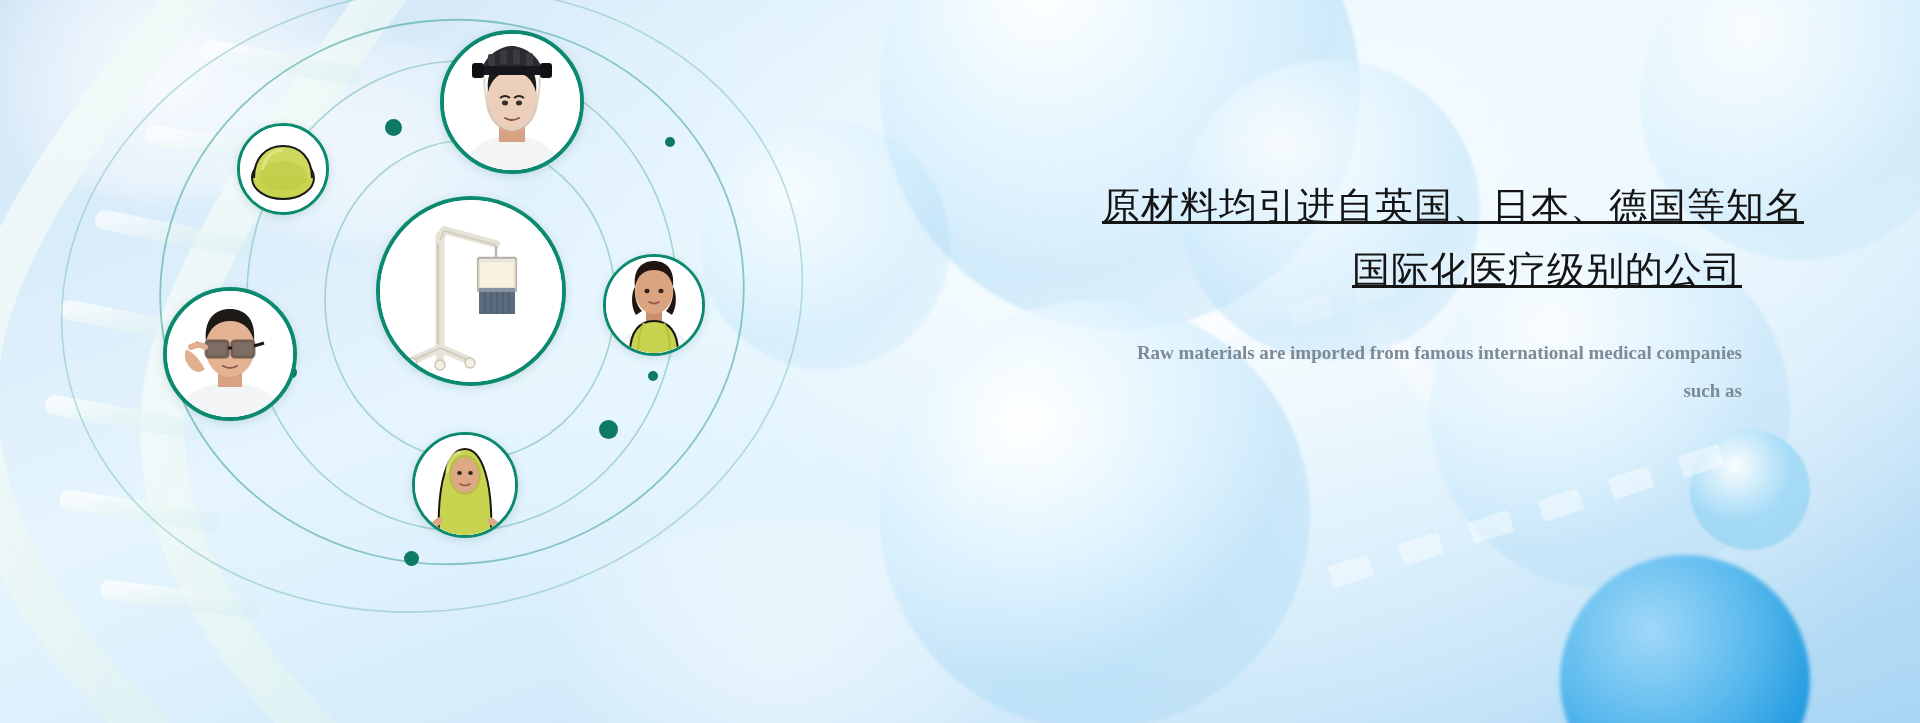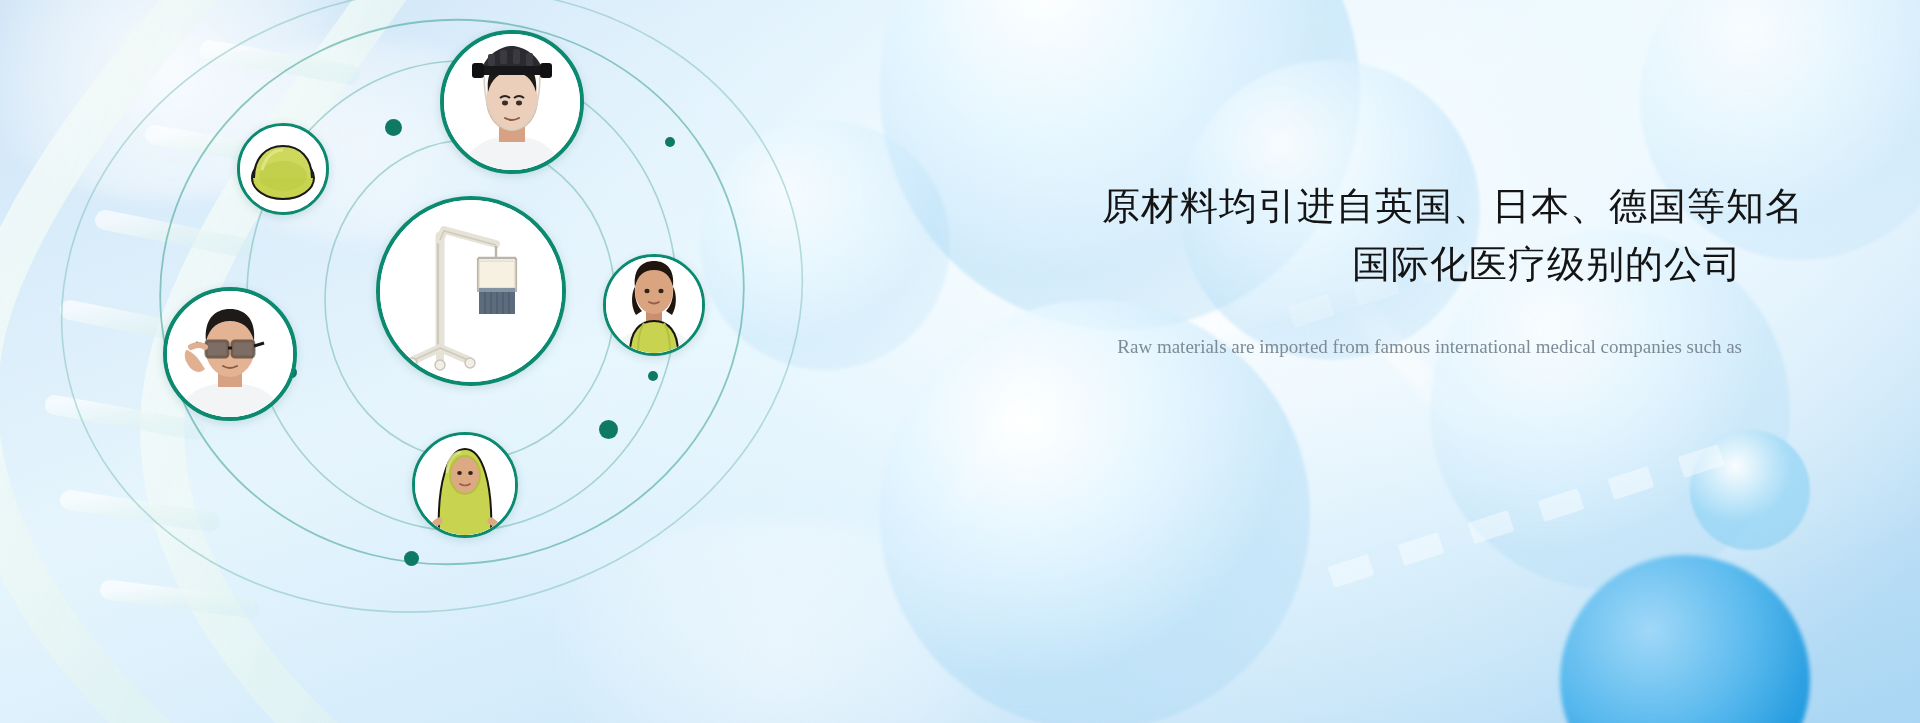--- a/index.html
+++ b/index.html
@@ -100,29 +100,30 @@
   .textblock{
     position:absolute;right:178px;top:178px;width:640px;text-align:right;
   }
   .h-line{
     color:#141414;
     font-size:38px;
     line-height:56px;
     letter-spacing:1px;
     font-weight:400;
     white-space:nowrap;
-  }
-  .h-line.l2{margin-top:2px;}
+    text-decoration:underline;
+  }
+  .h-line.l2{margin-top:8px;}
   .sub{
     margin-top:36px;
     color:#7c8b95;
     font-family:"Liberation Serif","DejaVu Serif",serif;
     font-size:19px;
     line-height:38px;
-    font-weight:400;
+    font-weight:700;
   }
 </style>
 </head>
 <body>
 
 <div class="banner">
 
   <div class="bg-layer">
 
     <div class="cloud c1"></div>

